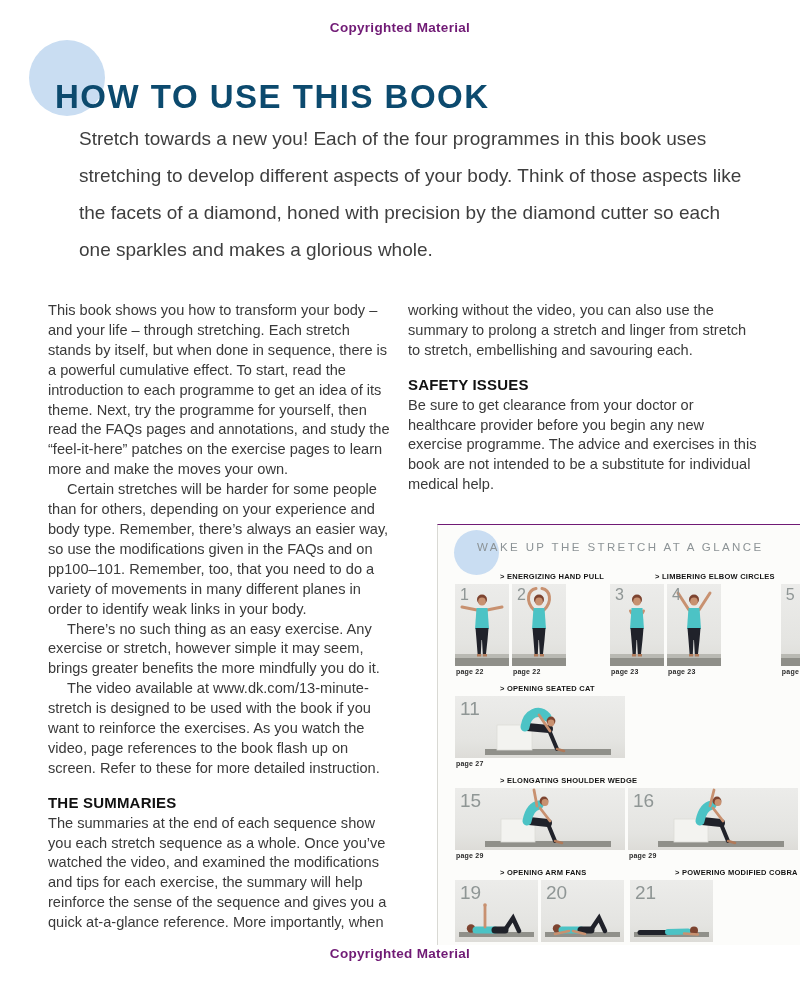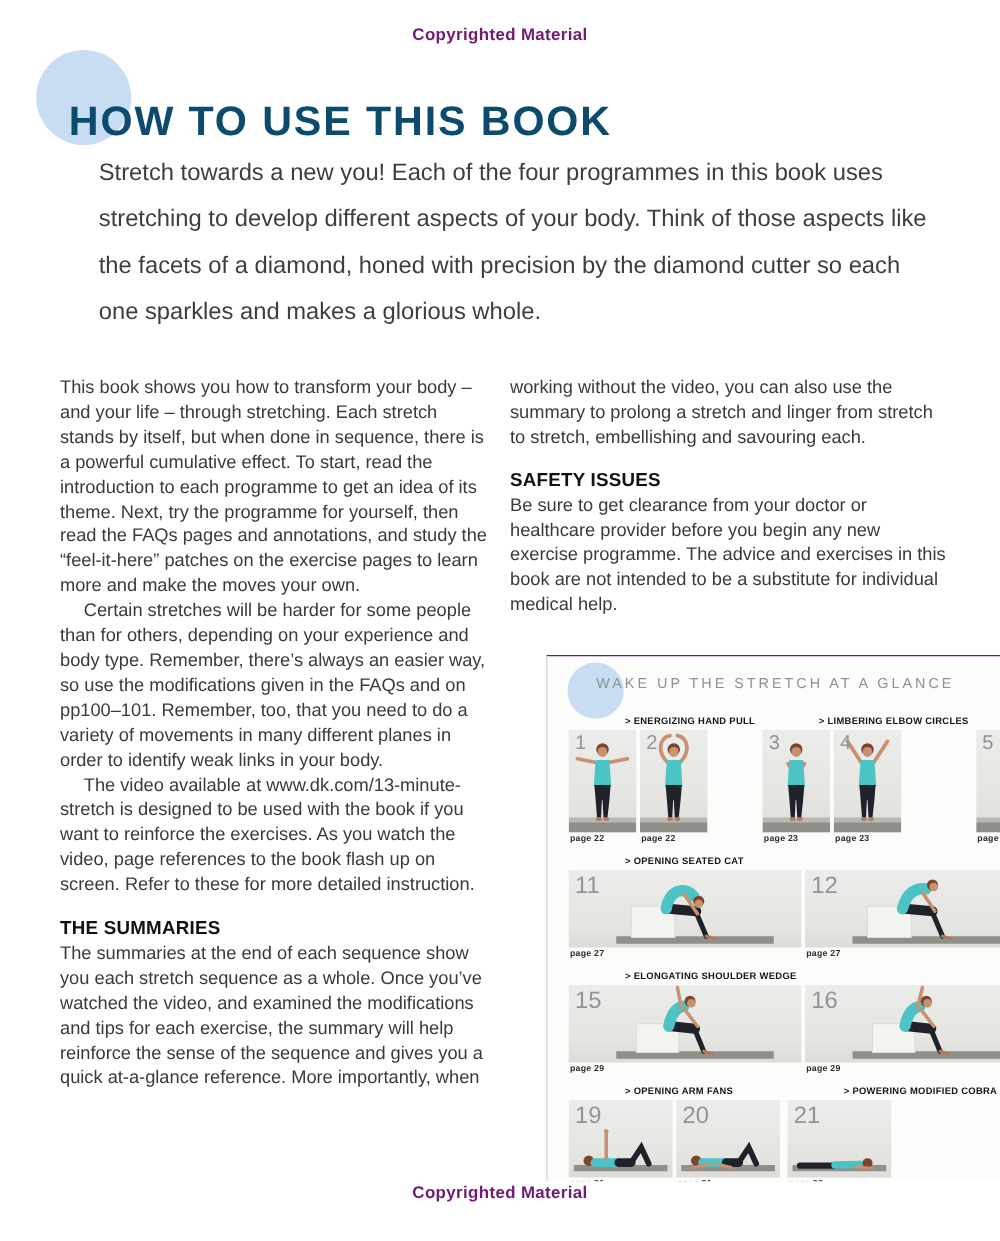--- a/index.html
+++ b/index.html
@@ -64,21 +64,21 @@
     margin:0 0 3px 1px;white-space:nowrap;overflow:hidden;padding-left:44px;
   }
   .pair{display:flex;gap:3px;}
   .cell{display:block;}
   .thumb{
     position:relative;overflow:hidden;
     background:linear-gradient(180deg,#ececea 0%,#e4e4e1 72%,#dddcd8 100%);
   }
   .thumb svg{display:block;width:100%;height:100%;}
   .t-sm{width:54px;height:82px;}
-  .t-wide{width:186px;height:62px;}
+  .t-wide{width:170px;height:62px;}
   .t-md{width:83px;height:62px;}
   .num{
     position:absolute;top:2px;left:5px;color:#8f9695;font-size:16px;font-weight:400;z-index:1;
   }
   .num-big{font-size:19px;}
   .caption{
     font-size:7px;font-weight:600;color:#2b2b2b;margin:2px 0 0 1px;letter-spacing:.2px;
   }
 </style>
 </head>
@@ -89,20 +89,21 @@
   <div class="copyright top">Copyrighted Material</div>
 
   <div class="title-circle"></div>
   <h1 class="page-title">HOW TO USE THIS BOOK</h1>
 
   <div class="intro">Stretch towards a new you! Each of the four programmes in this book uses stretching to develop different aspects of your body. Think of those aspects like the facets of a diamond, honed with precision by the diamond cutter so each one sparkles and makes a glorious whole.</div>
 
   <div class="col col-left">
     <p>This book shows you how to transform your body – and your life – through stretching. Each stretch stands by itself, but when done in sequence, there is a powerful cumulative effect. To start, read the introduction to each programme to get an idea of its theme. Next, try the programme for yourself, then read the FAQs pages and annotations, and study the “feel-it-here” patches on the exercise pages to learn more and make the moves your own.</p>
     <p class="indent">Certain stretches will be harder for some people than for others, depending on your experience and body type. Remember, there’s always an easier way, so use the modifications given in the FAQs and on pp100–101. Remember, too, that you need to do a variety of movements in many different planes in order to identify weak links in your body.</p>
+    <p class="indent">There’s no such thing as an easy exercise. Any exercise or stretch, however simple it may seem, brings greater benefits the more mindfully you do it.</p>
     <p class="indent">The video available at www.dk.com/13-minute-stretch is designed to be used with the book if you want to reinforce the exercises. As you watch the video, page references to the book flash up on screen. Refer to these for more detailed instruction.</p>
     <h3>THE SUMMARIES</h3>
     <p>The summaries at the end of each sequence show you each stretch sequence as a whole. Once you’ve watched the video, and examined the modifications and tips for each exercise, the summary will help reinforce the sense of the sequence and gives you a quick at-a-glance reference. More importantly, when</p>
   </div>
 
   <div class="col col-right">
     <p>working without the video, you can also use the summary to prolong a stretch and linger from stretch to stretch, embellishing and savouring each.</p>
     <h3>SAFETY ISSUES</h3>
     <p>Be sure to get clearance from your doctor or healthcare provider before you begin any new exercise programme. The advice and exercises in this book are not intended to be a substitute for individual medical help.</p>
   </div>
@@ -242,37 +243,20 @@
             <svg viewBox="0 0 170 62">
               <rect x="30" y="53" width="126" height="6" fill="#90908a"></rect>
               <rect x="42" y="29" width="35" height="25" fill="#f3f3f0" stroke="#dcdcd7" stroke-width="0.8"></rect>
               <path d="M72 31 L94 33" stroke="#20222a" stroke-width="8" stroke-linecap="round"></path>
               <path d="M94 34 L102 53" stroke="#20222a" stroke-width="4" stroke-linecap="round"></path>
               <path d="M102 53 l7 2" stroke="#b07a5a" stroke-width="2.6" stroke-linecap="round"></path>
               <path d="M70 31 C72 17 84 12 92 21" stroke="#4cc3c5" stroke-width="9" fill="none" stroke-linecap="round"></path>
               <path d="M84 19 L95 35" stroke="#c89170" stroke-width="2.8" stroke-linecap="round"></path>
               <circle cx="96" cy="25" r="4.4" fill="#7d4430"></circle>
                 <ellipse cx="96" cy="27" rx="3.4" ry="3.4" fill="#c89170"></ellipse>
-            </svg>
-          </div>
-          <div class="caption">page 27</div>
-        </div>
-        <div class="cell">
-          <div class="thumb t-wide">
-            <span class="num num-big">12</span>
-            <svg viewBox="0 0 170 62">
-              <rect x="30" y="53" width="126" height="6" fill="#90908a"></rect>
-              <rect x="42" y="29" width="35" height="25" fill="#f3f3f0" stroke="#dcdcd7" stroke-width="0.8"></rect>
-              <path d="M72 31 L94 33" stroke="#20222a" stroke-width="8" stroke-linecap="round"></path>
-              <path d="M94 34 L102 53" stroke="#20222a" stroke-width="4" stroke-linecap="round"></path>
-              <path d="M102 53 l7 2" stroke="#b07a5a" stroke-width="2.6" stroke-linecap="round"></path>
-              <path d="M70 31 C73 19 80 14 89 15" stroke="#4cc3c5" stroke-width="9" fill="none" stroke-linecap="round"></path>
-              <path d="M86 18 L96 33" stroke="#c89170" stroke-width="2.8" stroke-linecap="round"></path>
-              <circle cx="94" cy="12" r="4.4" fill="#7d4430"></circle>
-                <ellipse cx="95" cy="13.5" rx="3.4" ry="3.4" fill="#c89170"></ellipse>
             </svg>
           </div>
           <div class="caption">page 27</div>
         </div>
       </div>
     </div>
 
     <div class="row2 group">
       <div class="group-label">&gt; ELONGATING SHOULDER WEDGE</div>
       <div class="pair">

